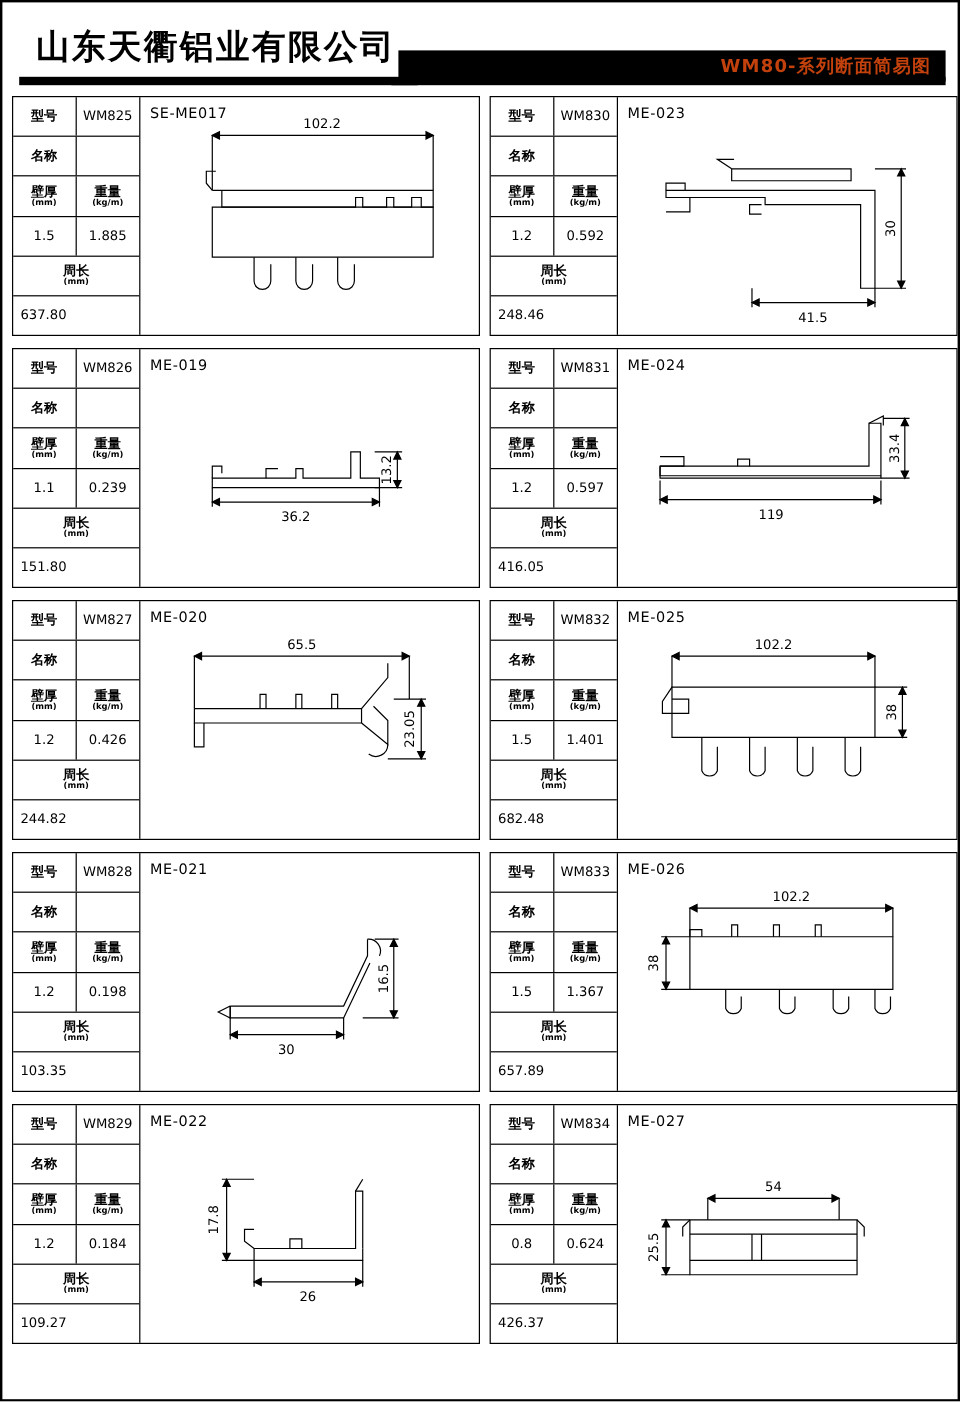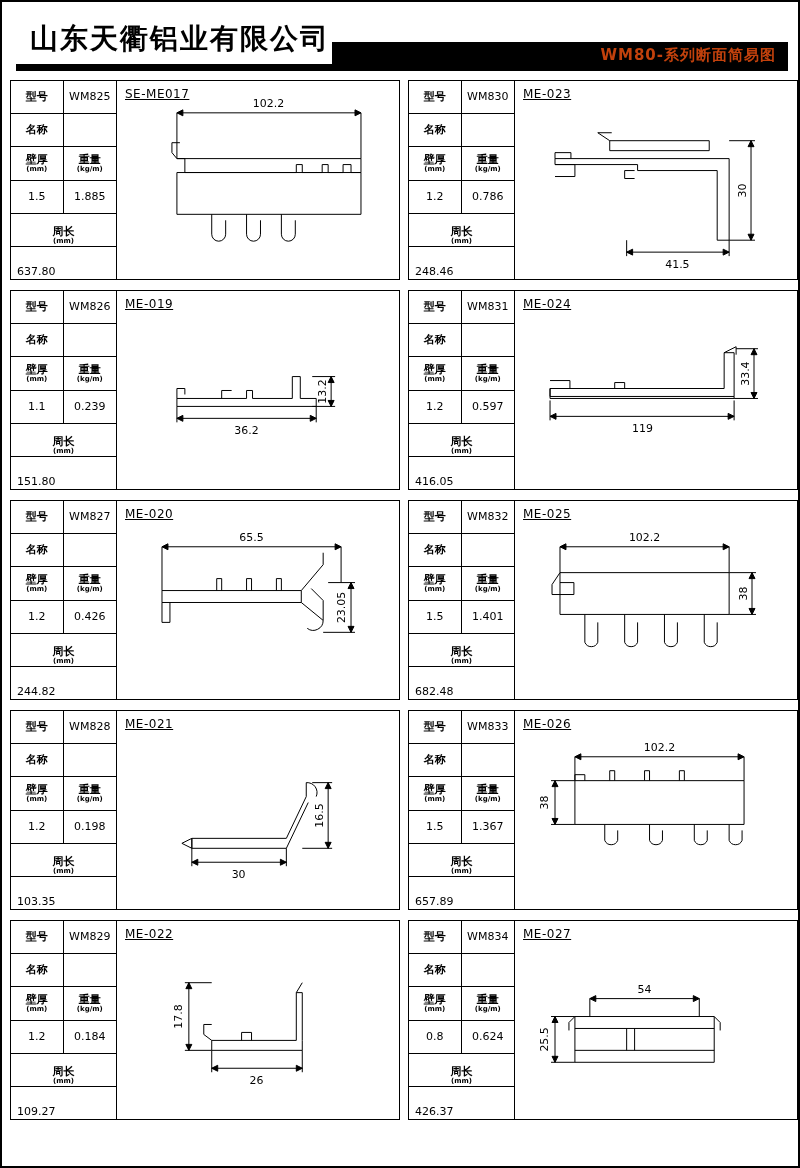--- a/index.html
+++ b/index.html
@@ -103,39 +103,38 @@
     display: flex;
     align-items: center;
     justify-content: center;
     font-size: 11px;
     text-align: center;
     line-height: 1.05;
     padding: 1px;
   }
   .spec-cell.label { font-weight: bold; }
   .spec-cell.divider { border-right: 1px solid #000; }
-  .spec-cell.full { flex: 1 1 100%; align-items: flex-end; }
+  .spec-cell.full { flex: 1 1 100%; }
   .unit { font-size: 7px; display:block; }
   .spec-row.perim-val .spec-cell {
     justify-content: flex-start;
     padding-left: 6px;
     font-size: 11px;
   }
   
   .draw {
     flex: 1 1 auto;
     position: relative;
   }
   .code {
     position: absolute;
     left: 8px; top: 6px;
     font-size: 12px;
     font-family: "DejaVu Sans", sans-serif;
     letter-spacing: 0.5px;
-    text-decoration: underline;
   }
   .draw svg { position:absolute; left:0; top:0; width:100%; height:100%; }
   .dimtext {
     font-size: 11px;
     font-family: "DejaVu Sans", sans-serif;
     fill: #000;
   }
 </style>
 </head>
 <body>
@@ -219,21 +218,21 @@
         <div class="spec-row">
           <div class="spec-cell label divider">
             <div><span>壁厚</span><span class="unit">(mm)</span></div>
           </div>
           <div class="spec-cell label">
             <div><span>重量</span><span class="unit">(kg/m)</span></div>
           </div>
         </div>
         <div class="spec-row">
           <div class="spec-cell divider">1.2</div>
-          <div class="spec-cell">0.786</div>
+          <div class="spec-cell">0.592</div>
         </div>
         <div class="spec-row">
           <div class="spec-cell label full">
             <div><span>周长</span><span class="unit">(mm)</span></div>
           </div>
         </div>
         <div class="spec-row perim-val">
           <div class="spec-cell full">248.46</div>
         </div>
       </div>

